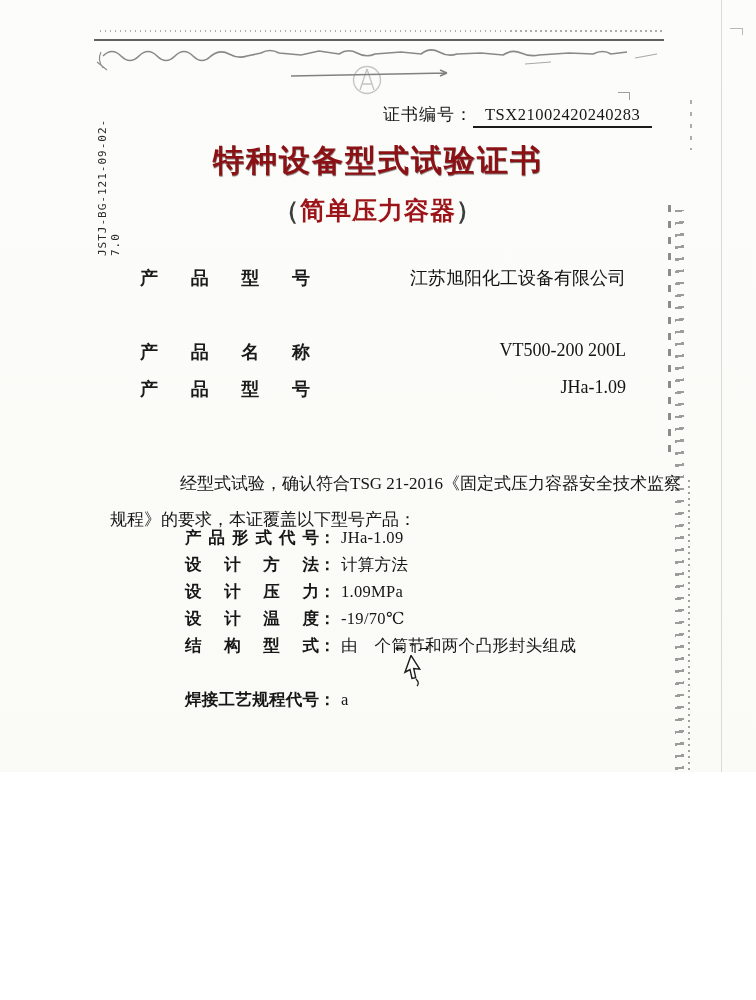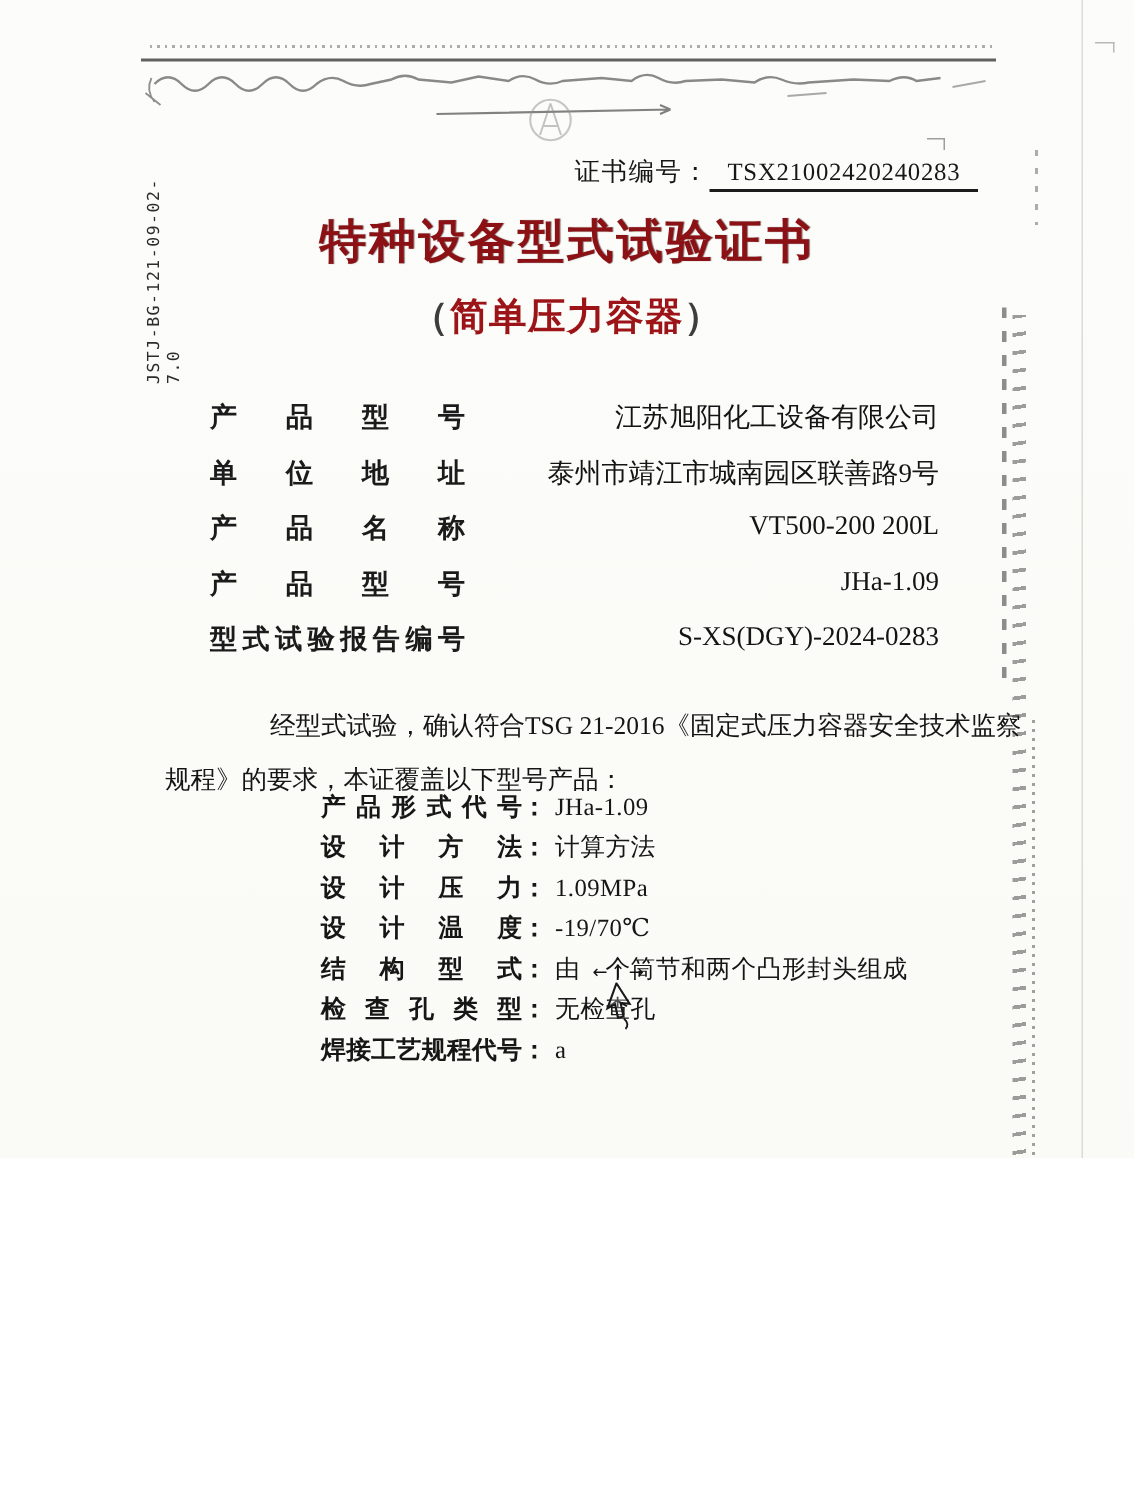--- a/index.html
+++ b/index.html
@@ -33,21 +33,21 @@
   .flabel{display:inline-block;width:170px;vertical-align:top;text-align:justify;text-align-last:justify;
           font-weight:600;color:#1b1b1b;}
   .fvalue{display:inline-block;width:316px;text-align:right;vertical-align:top;color:#141414;}
 
   
   .statement{left:110px;width:600px;font-size:17px;color:#151515;white-space:nowrap;}
   .statement.l1{text-indent:70px;}
 
   
   .srow{left:185px;font-size:16.5px;white-space:nowrap;color:#161616;}
-  .slabel{display:inline-block;width:134px;text-align:justify;text-align-last:justify;font-weight:600;margin-left:29px;}
+  .slabel{display:inline-block;width:134px;text-align:justify;text-align-last:justify;font-weight:600;}
   .scolon{display:inline-block;width:18px;font-weight:600;}
   .svalue{margin-left:4px;letter-spacing:.3px;}
 
   
   .cursor-arrows{top:641px;left:395px;font-family:"DejaVu Sans",sans-serif;font-size:12px;
                  letter-spacing:2px;color:#111;}
   .cursor-pointer{top:655px;left:403px;}
 
   
   .issuer{top:848px;left:300px;width:366px;font-size:22px;font-weight:600;color:#101010;
@@ -88,53 +88,44 @@
   </div>
 
   <div class="abs doc-subtitle">
     <span class="paren">（</span><span>简单压力容器</span><span class="paren">）</span>
   </div>
   <div class="abs doc-title">特种设备型式试验证书</div>
 
   <div class="abs frow" style="top:266px;">
     <span class="flabel">产品型号</span><span class="fvalue">江苏旭阳化工设备有限公司</span>
   </div>
-  <div class="abs frow" style="top:303px;">
-    <span class="flabel">单位地址</span><span class="fvalue">泰州市靖江市城南园区联善路9号</span>
-  </div>
   <div class="abs frow" style="top:340px;">
     <span class="flabel">产品名称</span><span class="fvalue">VT500-200 200L</span>
   </div>
   <div class="abs frow" style="top:377px;">
     <span class="flabel">产品型号</span><span class="fvalue">JHa-1.09</span>
-  </div>
-  <div class="abs frow" style="top:414px;">
-    <span class="flabel">型式试验报告编号</span><span class="fvalue">S-XS(DGY)-2024-0283</span>
   </div>
 
   <div class="abs statement l1" style="top:472px;">经型式试验，确认符合TSG 21-2016《固定式压力容器安全技术监察</div>
   <div class="abs statement" style="top:508px;">规程》的要求，本证覆盖以下型号产品：</div>
 
   <div class="abs srow" style="top:527px;">
     <span class="slabel">产品形式代号</span><span class="scolon">：</span><span class="svalue">JHa-1.09</span>
   </div>
   <div class="abs srow" style="top:554px;">
     <span class="slabel">设计方法</span><span class="scolon">：</span><span class="svalue">计算方法</span>
   </div>
   <div class="abs srow" style="top:581px;">
     <span class="slabel">设计压力</span><span class="scolon">：</span><span class="svalue">1.09MPa</span>
   </div>
   <div class="abs srow" style="top:608px;">
     <span class="slabel">设计温度</span><span class="scolon">：</span><span class="svalue">-19/70℃</span>
   </div>
   <div class="abs srow" style="top:635px;">
     <span class="slabel">结构型式</span><span class="scolon">：</span><span class="svalue">由　个筒节和两个凸形封头组成</span>
-  </div>
-  <div class="abs srow" style="top:662px;">
-    <span class="slabel">检查孔类型</span><span class="scolon">：</span><span class="svalue">无检查孔</span>
   </div>
   <div class="abs srow" style="top:689px;">
     <span class="slabel">焊接工艺规程代号</span><span class="scolon">：</span><span class="svalue">a</span>
   </div>
 
   <div class="abs cursor-arrows">←↑→</div>
   <svg class="abs cursor-pointer" width="24" height="32" viewBox="0 0 24 32">
     <path d="M6,1 L17,13 L11,13.5 L14.5,22 L11,23.5 L7.5,15 L3,18.5 Z" fill="rgba(255,255,255,.25)" stroke="#1a1a1a" stroke-width="1.4" transform="rotate(10 10 12)"></path>
     <path d="M13,24 q4,4 1,7" fill="none" stroke="#1a1a1a" stroke-width="1.2"></path>
   </svg>

